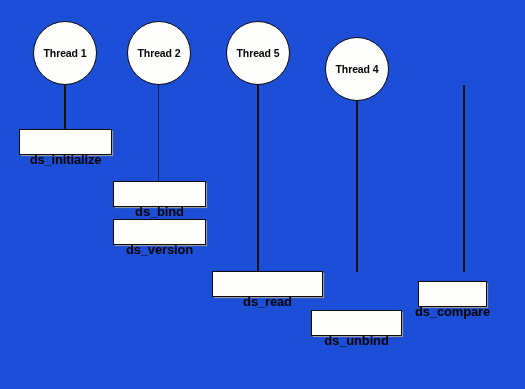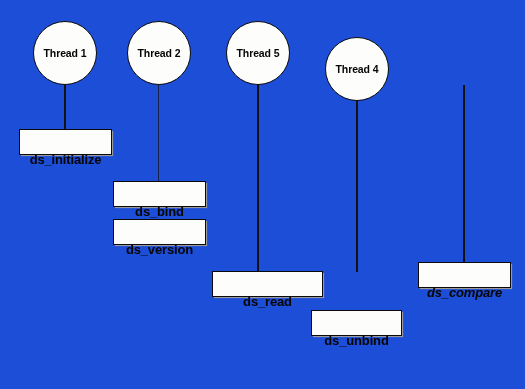--- a/index.html
+++ b/index.html
@@ -103,16 +103,16 @@
       <div class="call-box-label">ds_read</div>
     </div>
     <div class="lifeline" style="left: 356.25px; top: 85px; height: 187px;"></div>
     <div class="thread-node" style="left: 325px; top: 37px; width: 64px; height: 64px;">
       <div class="thread-label">Thread 4</div>
     </div>
     <div class="call-box" style="left: 311px; top: 310px; width: 91px; height: 26px;">
       <div class="call-box-label">ds_unbind</div>
     </div>
     <div class="lifeline" style="left: 463.25px; top: 85px; height: 187px;"></div>
-    <div class="call-box" style="left: 418px; top: 262px; width: 93px; height: 26px; font-style: italic;">
+    <div class="call-box" style="left: 418px; top: 281px; width: 69px; height: 26px;">
       <div class="call-box-label">ds_compare</div>
     </div>
   </div>
 
 </body></html>

